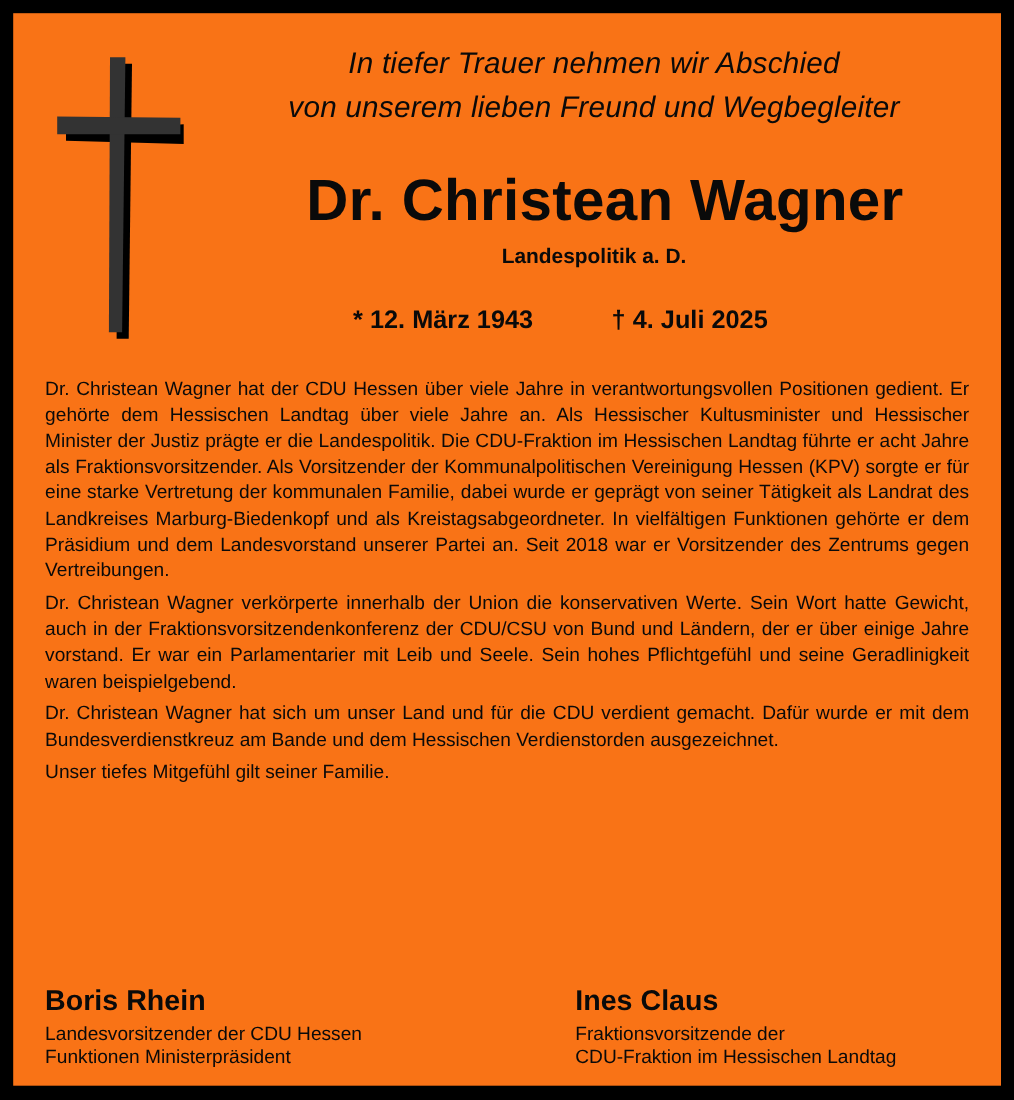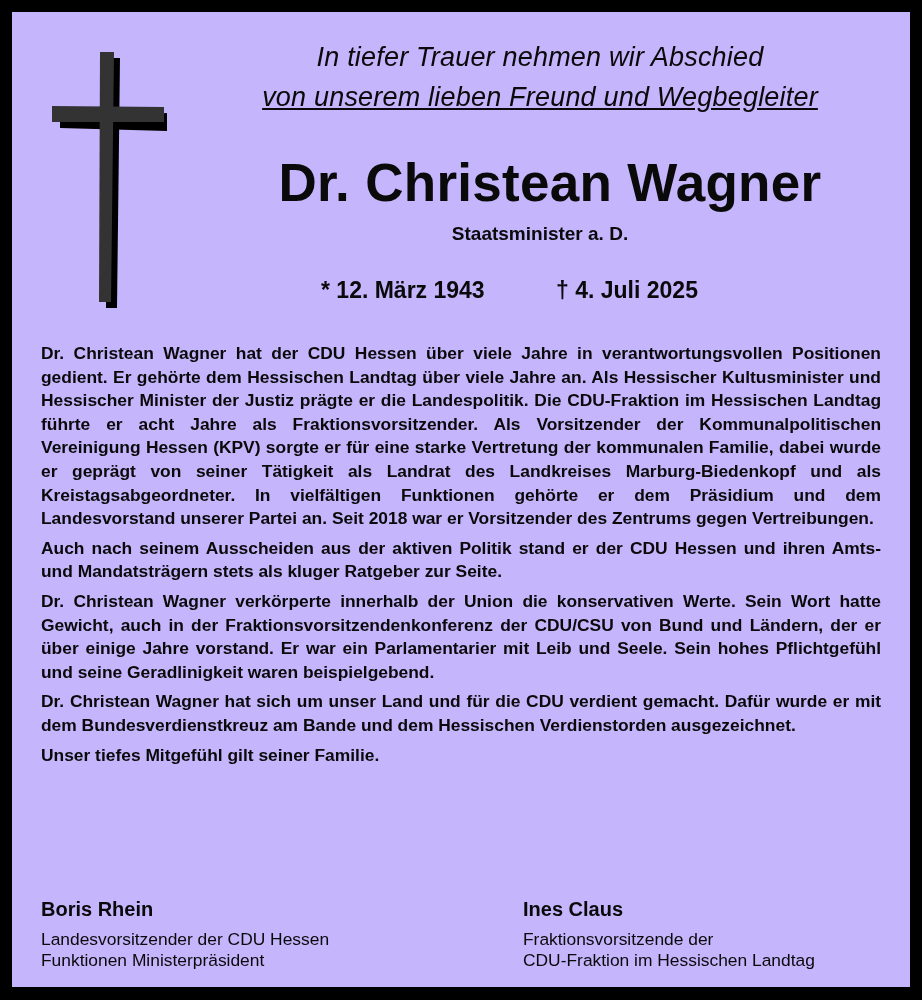--- a/index.html
+++ b/index.html
@@ -14,21 +14,21 @@
       overflow: hidden;
       font-family: "Liberation Sans", "DejaVu Sans", sans-serif;
       color: #0a0a0a;
     }
     .panel {
       position: absolute;
       left: 12px;
       top: 12px;
       width: 898px;
       height: 975px;
-      background: #c4b5fd;
+      background: #f97316;
     }
     
     .cross {
       position: absolute;
       left: 28px;
       top: 28px;
       width: 130px;
       height: 270px;
     }
     .cross svg { display: block; }
@@ -40,21 +40,21 @@
       width: 716px;
       text-align: center;
       font-style: italic;
       font-weight: 500;
       font-size: 27px;
       letter-spacing: 0.2px;
       line-height: 32px;
       white-space: nowrap;
     }
     .header-line.l1 { top: 29px; }
-    .header-line.l2 { top: 69px; text-decoration: underline; }
+    .header-line.l2 { top: 69px; }
 
     .deceased-name {
       position: absolute;
       left: 180px;
       width: 716px;
       top: 136px;
       text-align: center;
       font-weight: bold;
       font-size: 53px;
       line-height: 70px;
@@ -99,34 +99,33 @@
       left: 29px;
       top: 330px;
       width: 840px;
       font-size: 17.4px;
       line-height: 23.6px;
     }
     .body-text p {
       margin: 0 0 6px 0;
       text-align: justify;
       text-align-last: left;
-      font-weight: bold;
     }
 
     
     .signature {
       position: absolute;
       top: 880px;
       white-space: nowrap;
     }
     .signature.left { left: 29px; }
     .signature.right { left: 511px; }
     .sig-name {
       font-weight: bold;
-      font-size: 20px;
+      font-size: 26px;
       line-height: 34px;
       display: block;
       margin-bottom: 3px;
     }
     .sig-line {
       display: block;
       font-size: 17.4px;
       line-height: 21px;
     }
   </style>
@@ -143,25 +142,24 @@
 
       <polygon points="60,12 74,12 71,262 59,262" fill="#333333"></polygon>
       <polygon points="12,66 124,67 124,82 12,82" fill="#333333"></polygon>
     </svg>
   </div>
 
   <div class="header-line l1">In tiefer Trauer nehmen wir Abschied</div>
   <div class="header-line l2">von unserem lieben Freund und Wegbegleiter</div>
 
   <div class="deceased-name">Dr. Christean Wagner</div>
-  <div class="deceased-title">Staatsminister a. D.</div>
+  <div class="deceased-title">Landespolitik a. D.</div>
 
   <div class="body-text">
     <p>Dr. Christean Wagner hat der CDU Hessen über viele Jahre in verantwortungsvollen Positionen gedient. Er gehörte dem Hessischen Landtag über viele Jahre an. Als Hessischer Kultusminister und Hessischer Minister der Justiz prägte er die Landespolitik. Die CDU-Fraktion im Hessischen Landtag führte er acht Jahre als Fraktionsvorsitzender. Als Vorsitzender der Kommunalpolitischen Vereinigung Hessen (KPV) sorgte er für eine starke Vertretung der kommunalen Familie, dabei wurde er geprägt von seiner Tätigkeit als Landrat des Landkreises Marburg-Biedenkopf und als Kreistagsabgeordneter. In vielfältigen Funktionen gehörte er dem Präsidium und dem Landesvorstand unserer Partei an. Seit 2018 war er Vorsitzender des Zentrums gegen Vertreibungen.</p>
-    <p>Auch nach seinem Ausscheiden aus der aktiven Politik stand er der CDU Hessen und ihren Amts- und Mandatsträgern stets als kluger Ratgeber zur Seite.</p>
     <p>Dr. Christean Wagner verkörperte innerhalb der Union die konservativen Werte. Sein Wort hatte Gewicht, auch in der Fraktionsvorsitzendenkonferenz der CDU/CSU von Bund und Ländern, der er über einige Jahre vorstand. Er war ein Parlamentarier mit Leib und Seele. Sein hohes Pflichtgefühl und seine Geradlinigkeit waren beispielgebend.</p>
     <p>Dr. Christean Wagner hat sich um unser Land und für die CDU verdient gemacht. Dafür wurde er mit dem Bundesverdienstkreuz am Bande und dem Hessischen Verdienstorden ausgezeichnet.</p>
     <p>Unser tiefes Mitgefühl gilt seiner Familie.</p>
   </div>
 
   <div class="signature left">
     <span class="sig-name">Boris Rhein</span>
     <span class="sig-line">Landesvorsitzender der CDU Hessen</span>
     <span class="sig-line">Funktionen Ministerpräsident</span>
   </div>

